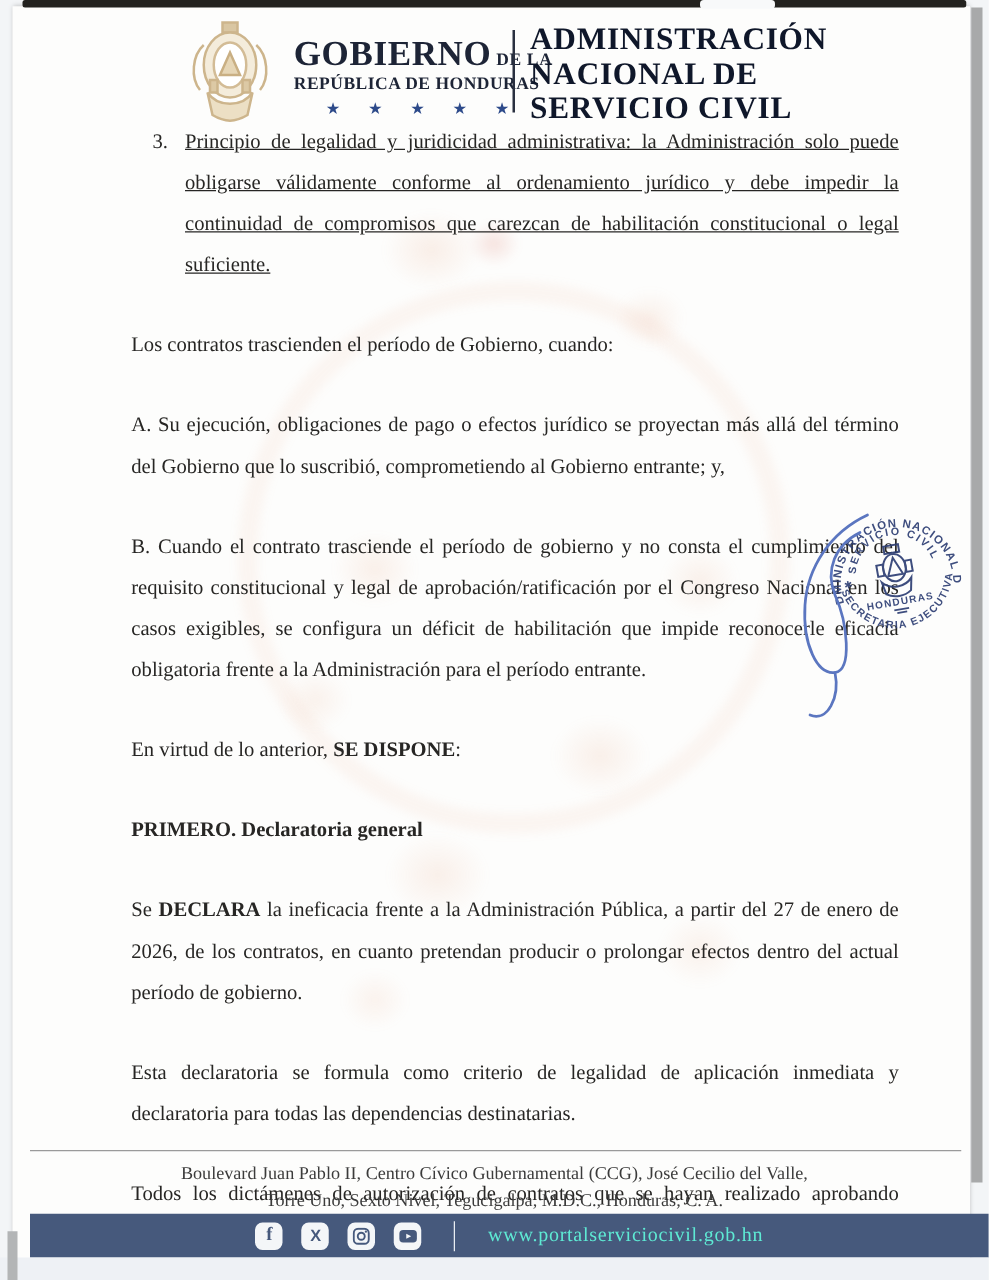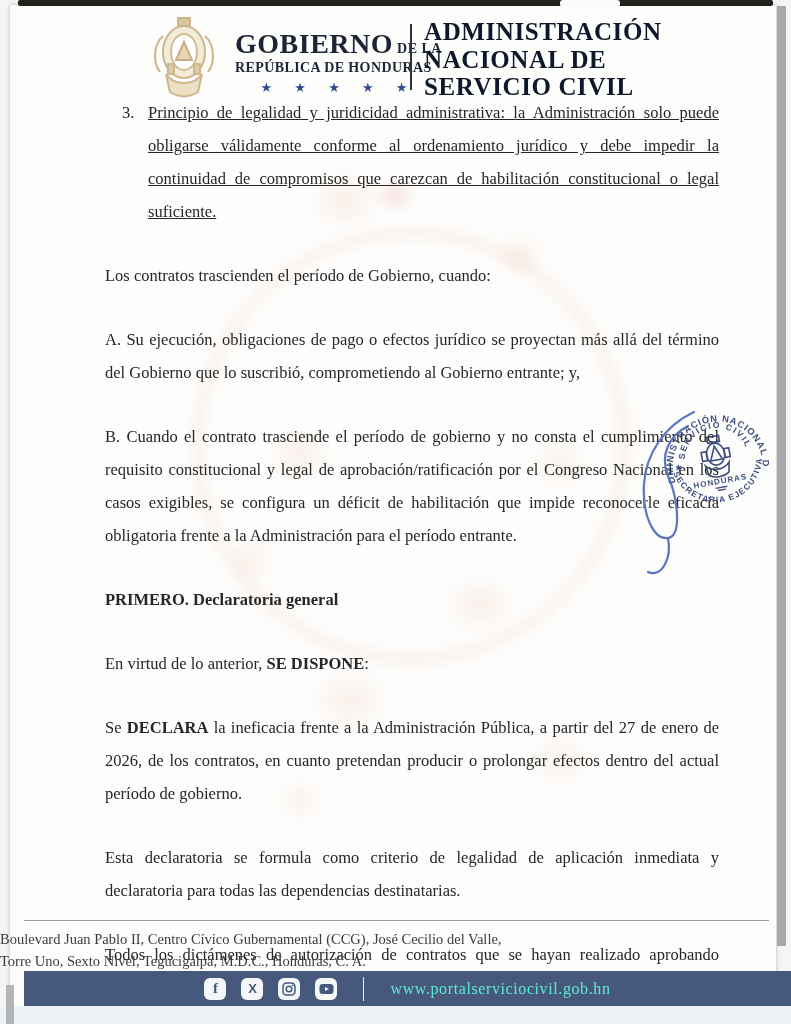--- a/index.html
+++ b/index.html
@@ -53,21 +53,21 @@
   .item3{padding-left:43px;text-indent:-26px;text-decoration:underline;}
   .item3 .num{display:inline-block;width:26px;text-indent:0;}
   b{font-weight:bold;}
 
   
   .stamp{position:absolute;left:655px;top:398px;transform:rotate(-10deg);opacity:.92;}
   .sig{position:absolute;left:598px;top:398px;}
 
   
   .foot-line{position:absolute;left:24px;top:920px;width:745px;height:1px;background:#9a9a9a;}
-  .addr{position:absolute;left:0;top:928px;width:791px;color:#3b3b3b;font-size:14.5px;line-height:22px;}
+  .addr{position:absolute;left:0;top:928px;width:791px;text-align:center;color:#3b3b3b;font-size:14.5px;line-height:22px;}
   .bar{position:absolute;left:24px;top:971px;width:767px;height:35px;background:#46597c;
     display:flex;align-items:center;justify-content:center;}
   .icons{display:flex;gap:15px;align-items:center;}
   .sq{width:22px;height:22px;border-radius:6px;background:#f4f6f8;display:flex;align-items:center;justify-content:center;
     color:#46597c;font-family:"Liberation Sans",sans-serif;font-weight:bold;font-size:13px;}
   .bar-div{width:1px;height:24px;background:#e9edf2;margin:0 26px;}
   .site{color:#5eead4;font-size:16px;letter-spacing:.6px;}
   .bottom-strip{position:absolute;left:0;top:1006px;width:791px;height:18px;background:#eef1f5;}
 </style>
 </head>
@@ -104,22 +104,22 @@
     <div>NACIONAL DE</div>
     <div>SERVICIO CIVIL</div>
   </div>
 </div>
 
 <div class="content">
   <p class="item3"><span class="num">3.</span><span>Principio de legalidad y juridicidad administrativa: la Administración solo puede obligarse válidamente conforme al ordenamiento jurídico y debe impedir la continuidad de compromisos que carezcan de habilitación constitucional o legal suficiente.</span></p>
   <p>Los contratos trascienden el período de Gobierno, cuando:</p>
   <p>A. Su ejecución, obligaciones de pago o efectos jurídico se proyectan más allá del término del Gobierno que lo suscribió, comprometiendo al Gobierno entrante; y,</p>
   <p>B. Cuando el contrato trasciende el período de gobierno y no consta el cumplimiento del requisito constitucional y legal de aprobación/ratificación por el Congreso Nacional en los casos exigibles, se configura un déficit de habilitación que impide reconocerle eficacia obligatoria frente a la Administración para el período entrante.</p>
+  <p><span>En virtud de lo anterior, </span><b>SE DISPONE</b><span>:</span></p>
   <p><b>PRIMERO. Declaratoria general</b></p>
-  <p><span>En virtud de lo anterior, </span><b>SE DISPONE</b><span>:</span></p>
   <p><span>Se </span><b>DECLARA</b><span> la ineficacia frente a la Administración Pública, a partir del 27 de enero de 2026, de los contratos, en cuanto pretendan producir o prolongar efectos dentro del actual período de gobierno.</span></p>
   <p>Esta declaratoria se formula como criterio de legalidad de aplicación inmediata y declaratoria para todas las dependencias destinatarias.</p>
   <p><span>Todos los dictámenes de autorización de contratos que se hayan realizado aprobando contratos más allá del periodo del Gobierno anterior quedan </span><b>sin valor ni efecto</b><span>, asimismo, dejar sin valor el numeral 9, del inciso B) del capítulo I, lineamientos de contratación para el 2026 de la circular 28-2025 emitida en fecha 30 de diciembre del 2025.</span></p>
 </div>
 
 <div class="stamp">
   <svg width="124" height="124" viewBox="0 0 124 124">
     <defs>
       <path id="arcTop" d="M 18,78 A 45,45 0 1 1 106,78"></path>
       <path id="arcMid" d="M 31,70 A 32,32 0 1 1 93,70"></path>

